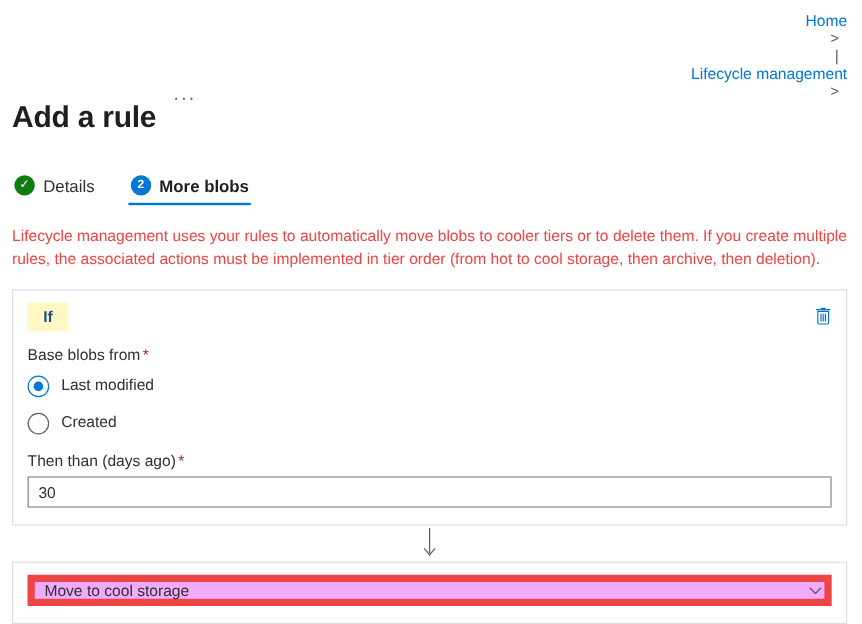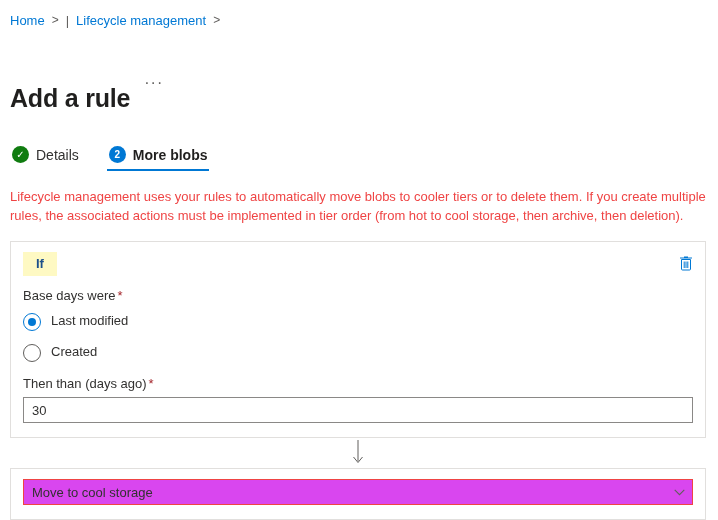--- a/index.html
+++ b/index.html
@@ -19,24 +19,25 @@
     position: relative;
     width: 718px;
     height: 520px;
     box-sizing: border-box;
     padding: 10px 12px 0 10px;
   }
 
   
   .breadcrumb {
     display: flex;
-    align-items: center;
+    align-items: flex-end;
     font-size: 13px;
     height: 20px;
     margin-bottom: 14px;
+    flex-direction: column;
   }
   .breadcrumb a {
     color: #0078d4;
     text-decoration: none;
     cursor: pointer;
   }
   .crumb-sep {
     color: #605e5c;
     margin: 0 7px;
     font-size: 12px;
@@ -230,22 +231,22 @@
 
   
   .select-wrap {
     position: relative;
     width: 100%;
   }
   .select-box {
     width: 100%;
     box-sizing: border-box;
     height: 26px;
-    border: 1px solid #ef4444;
-    background: #d946ef;
+    border: 6px solid #ef4444;
+    background: #f0abfc;
     font-size: 13px;
     color: #323130;
     padding: 0 26px 0 8px;
     display: flex;
     align-items: center;
     cursor: pointer;
   }
   .chev {
     position: absolute;
     right: 8px;
@@ -296,21 +297,21 @@
       <span class="trash">
         <svg width="14" height="16" viewBox="0 0 14 16" aria-hidden="true">
           <path d="M5 1.5h4v1h4v1H1v-1h4v-1z" fill="#0078d4"></path>
           <path d="M2.5 4.5h9v9.5a1 1 0 0 1-1 1h-7a1 1 0 0 1-1-1V4.5z" fill="none" stroke="#0078d4" stroke-width="1"></path>
           <path d="M5.2 6.5v6.5M7 6.5v6.5M8.8 6.5v6.5" stroke="#0078d4" stroke-width="1"></path>
         </svg>
       </span>
     </div>
 
     <div class="field-label">
-      <span>Base days were</span><span class="req">*</span>
+      <span>Base blobs from</span><span class="req">*</span>
     </div>
 
     <div class="radio-row">
       <span class="radio checked"></span>
       <span class="radio-label">Last modified</span>
     </div>
 
     <div class="radio-row">
       <span class="radio"></span>
       <span class="radio-label">Created</span>

